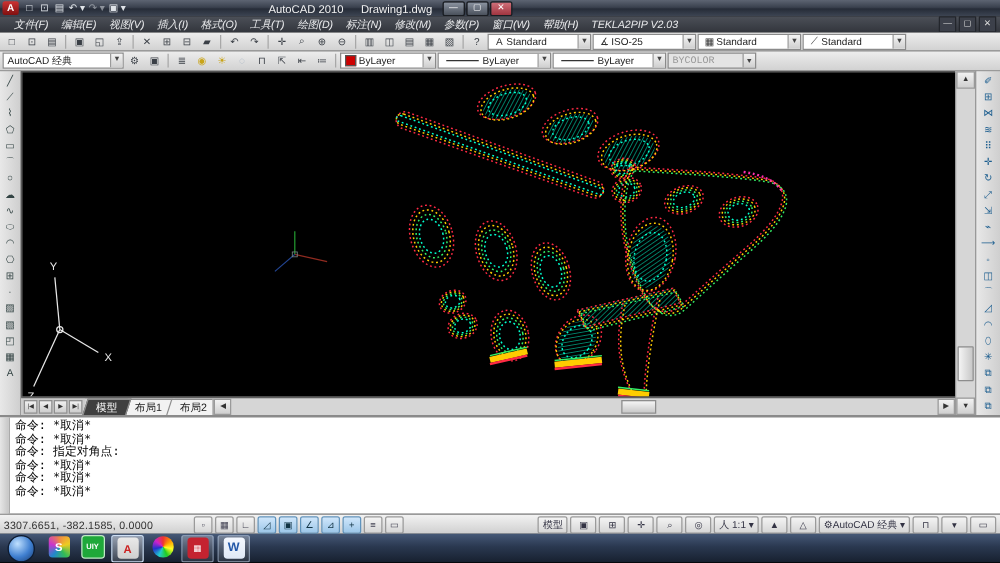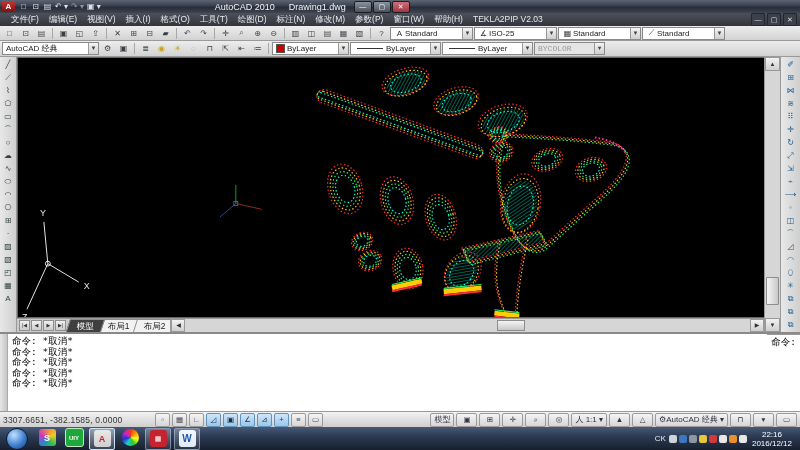--- a/index.html
+++ b/index.html
@@ -21,21 +21,21 @@
     color:#fff;font-size:7px;text-align:center;line-height:10px;}
   .upload-btn{height:10px;padding:0 5px;border-radius:2px;background:linear-gradient(#bcdcf5,#7fb4dd);
     color:#123;font-size:7.5px;line-height:10px;border:1px solid #5588aa;}
   .winbtns{display:flex;gap:1px;margin-left:4px;}
   .winbtn{width:16px;height:10px;border:1px solid #1a1d22;border-radius:2px;background:linear-gradient(#8b93a0,#4a515c);
     color:#fff;font-size:7px;line-height:9px;text-align:center;}
   .winbtn.close{background:linear-gradient(#d0707a,#a03540);}
 
   
   .menubar{height:13px;display:flex;align-items:flex-end;background:linear-gradient(#4c5058,#32353c);
-    color:#e9eaec;font-size:8.5px;padding-left:6px;}
+    color:#e9eaec;font-size:8.5px;padding-left:6px;font-style:italic;}
   .menu-item{padding:0 5px;line-height:13px;white-space:nowrap;}
   .doc-btns{margin-left:auto;display:flex;gap:2px;padding-right:3px;color:#ddd;font-size:7px;}
   .doc-btns span{width:12px;text-align:center;line-height:11px;background:#3c404a;border:1px solid #23262c;border-radius:1px;}
 
   
   .toolbar{display:flex;align-items:center;background:linear-gradient(#ededed,#d2d2d2);
     border-bottom:1px solid #9a9a9a;gap:1px;padding:0 2px;}
   .tb1{height:14px;}
   .tb2{height:15px;}
   .tbtn{width:13px;height:12px;display:flex;align-items:center;justify-content:center;color:#3a3f46;
@@ -441,25 +441,25 @@
         <div class="sbtn">⧉</div>
       </div>
   </div>
 
   <div class="cmdwin">
     <div class="cmd-grip"></div>
     <div class="cmd-body">
       <div class="cmd-hist" id="cmdhist">
           <div>命令: *取消*</div>
           <div>命令: *取消*</div>
+          <div>命令: 指定对角点:</div>
           <div>命令: *取消*</div>
           <div>命令: *取消*</div>
           <div>命令: *取消*</div>
         </div>
-      <div class="cmd-prompt">命令:</div>
     </div>
   </div>
 
   <div class="statusbar">
     <div class="coords">3307.6651, -382.1585, 0.0000</div>
     <span id="toggles" style="display:flex;gap:2px">
         <div class="stoggle">▫</div>
         <div class="stoggle">▦</div>
         <div class="stoggle">∟</div>
         <div class="stoggle on">◿</div>
@@ -502,31 +502,14 @@
         <div class="task-ic ">
           <div class="tile wheel"></div>
         </div>
         <div class="task-ic running">
           <div class="tile red">▦</div>
         </div>
         <div class="task-ic running">
           <div class="tile word">W</div>
         </div>
       </span>
-    <div class="tray">
-      <span>CK</span>
-      <span id="traydots" style="display:flex;gap:2px;align-items:center">
-          <span class="tray-dot" style="background: rgb(207, 212, 218);"></span>
-          <span class="tray-dot" style="background: rgb(58, 120, 194);"></span>
-          <span class="tray-dot" style="background: rgb(141, 151, 163);"></span>
-          <span class="tray-dot" style="background: rgb(232, 197, 58);"></span>
-          <span class="tray-dot" style="background: rgb(208, 58, 58);"></span>
-          <span class="tray-dot" style="background: rgb(232, 232, 232);"></span>
-          <span class="tray-dot" style="background: rgb(232, 144, 42);"></span>
-          <span class="tray-dot" style="background: rgb(232, 232, 232);"></span>
-        </span>
-      <div class="clock">
-        <div>22:16</div>
-        <div>2016/12/12</div>
-      </div>
-    </div>
   </div>
 </div>
 
 </body></html>

